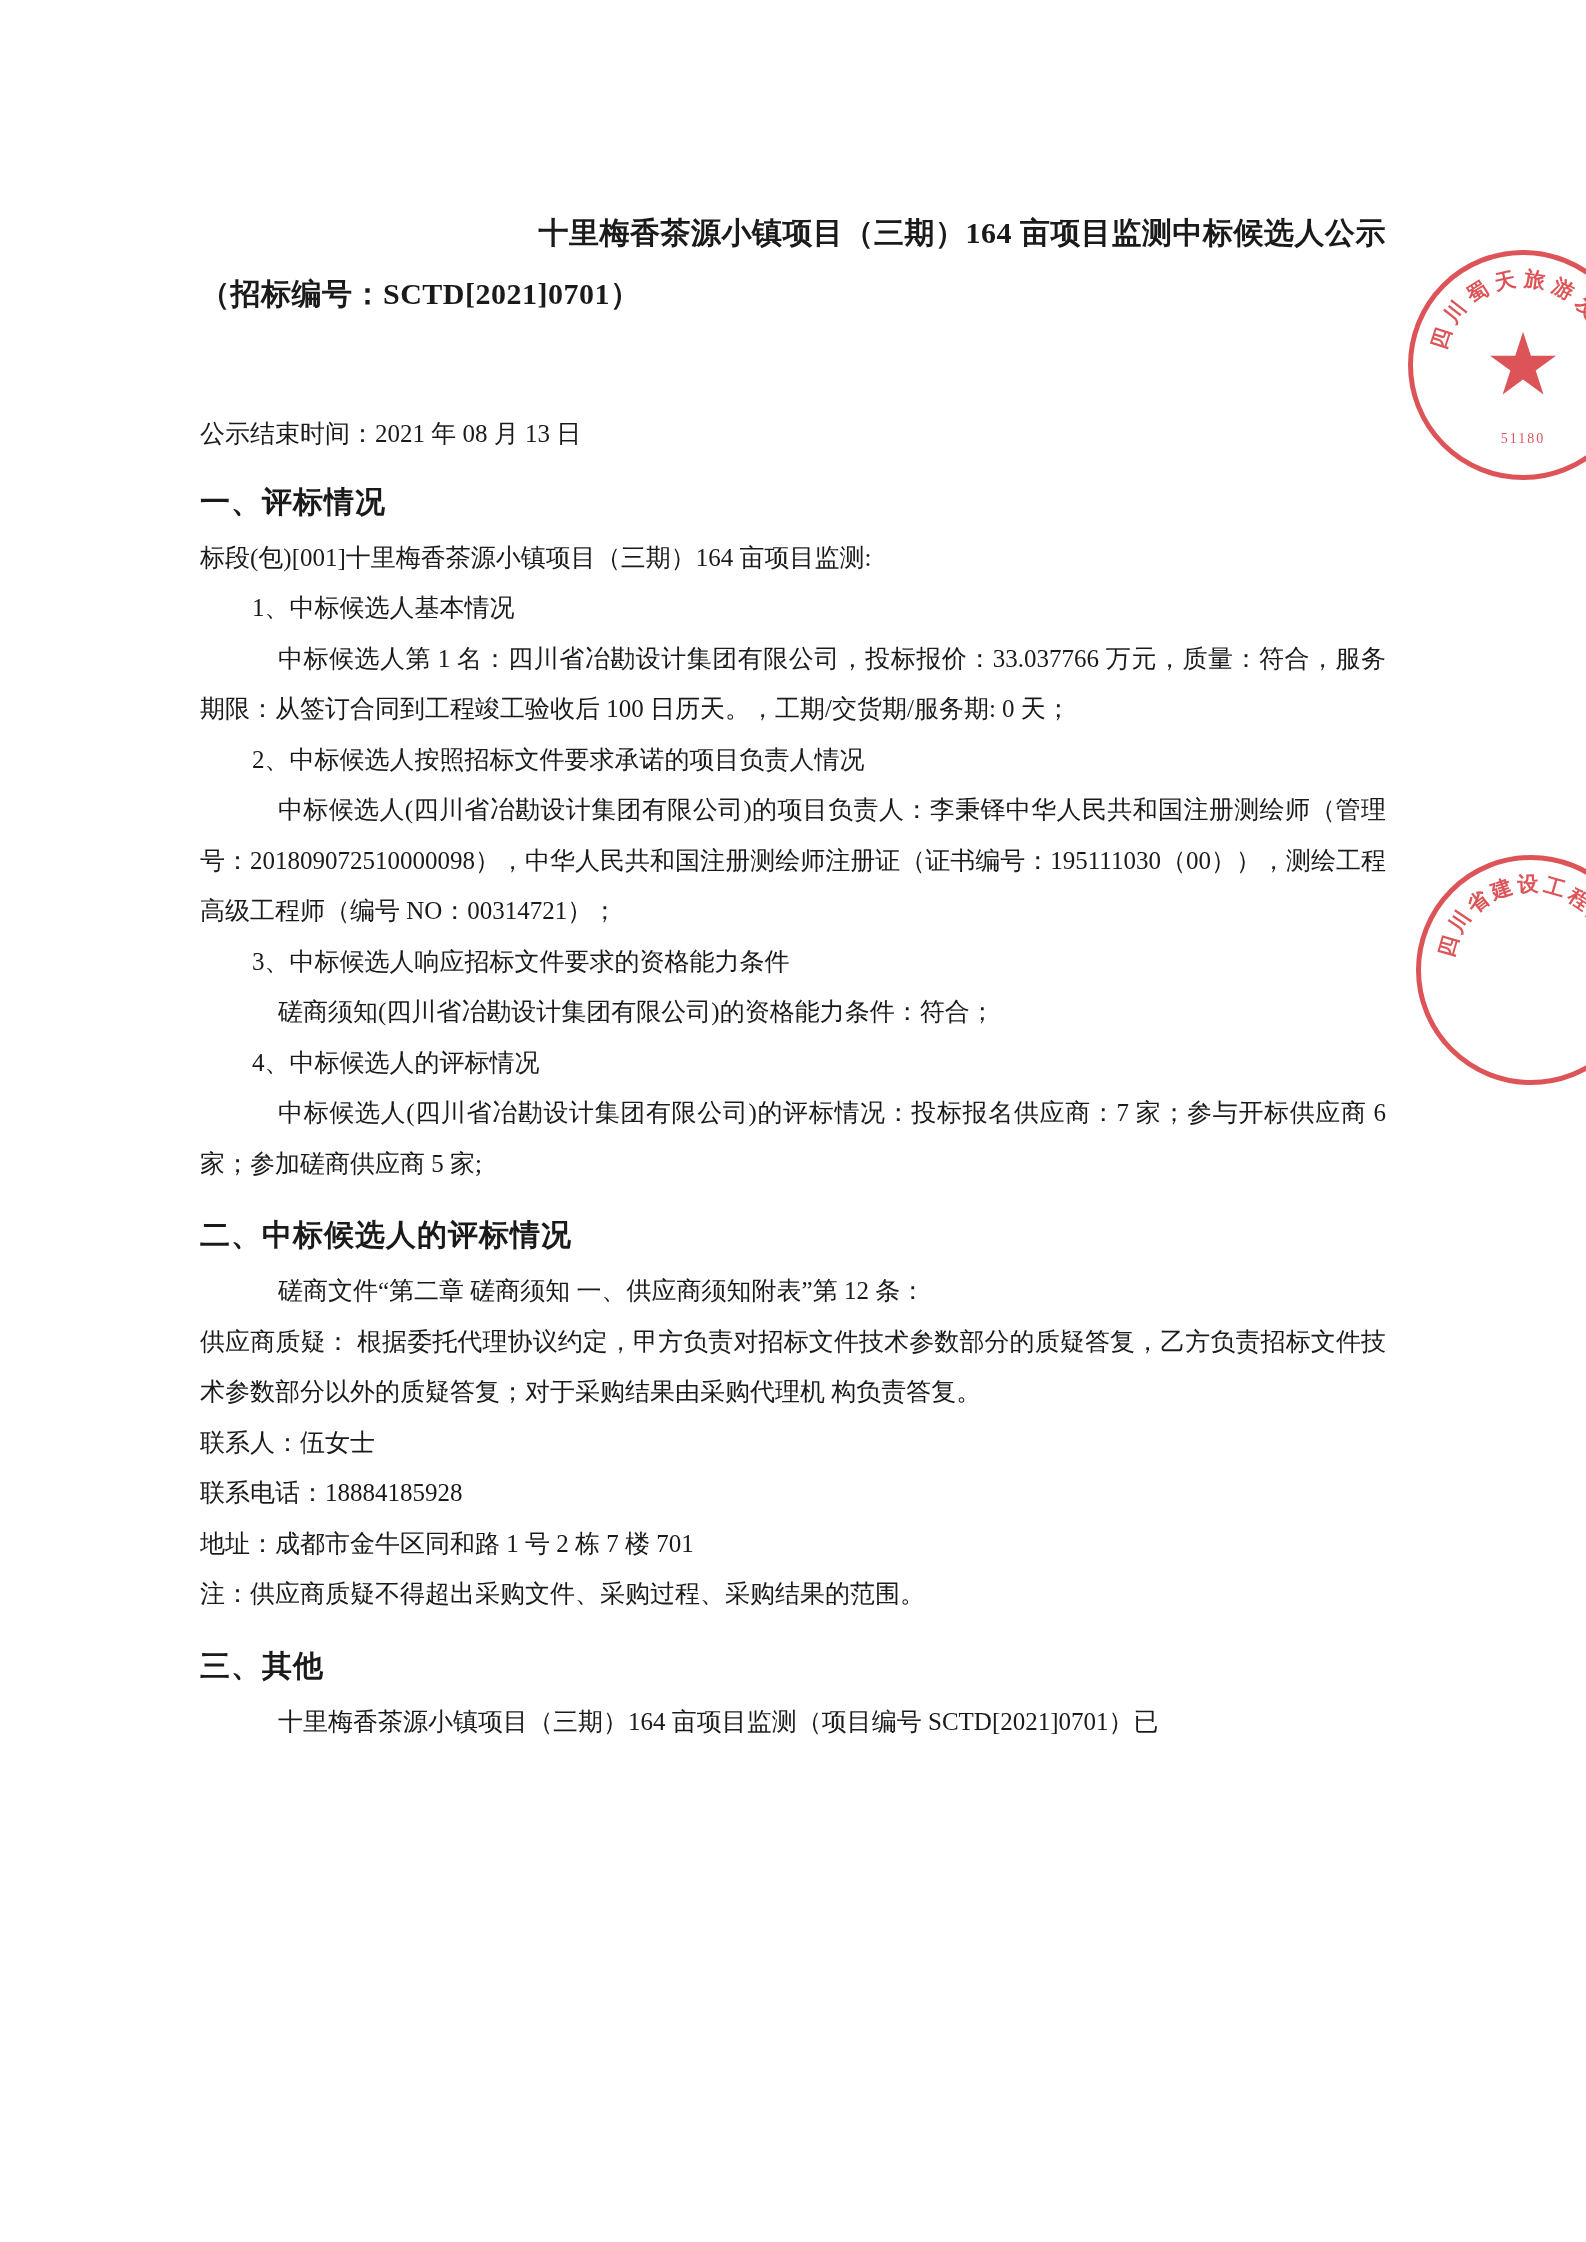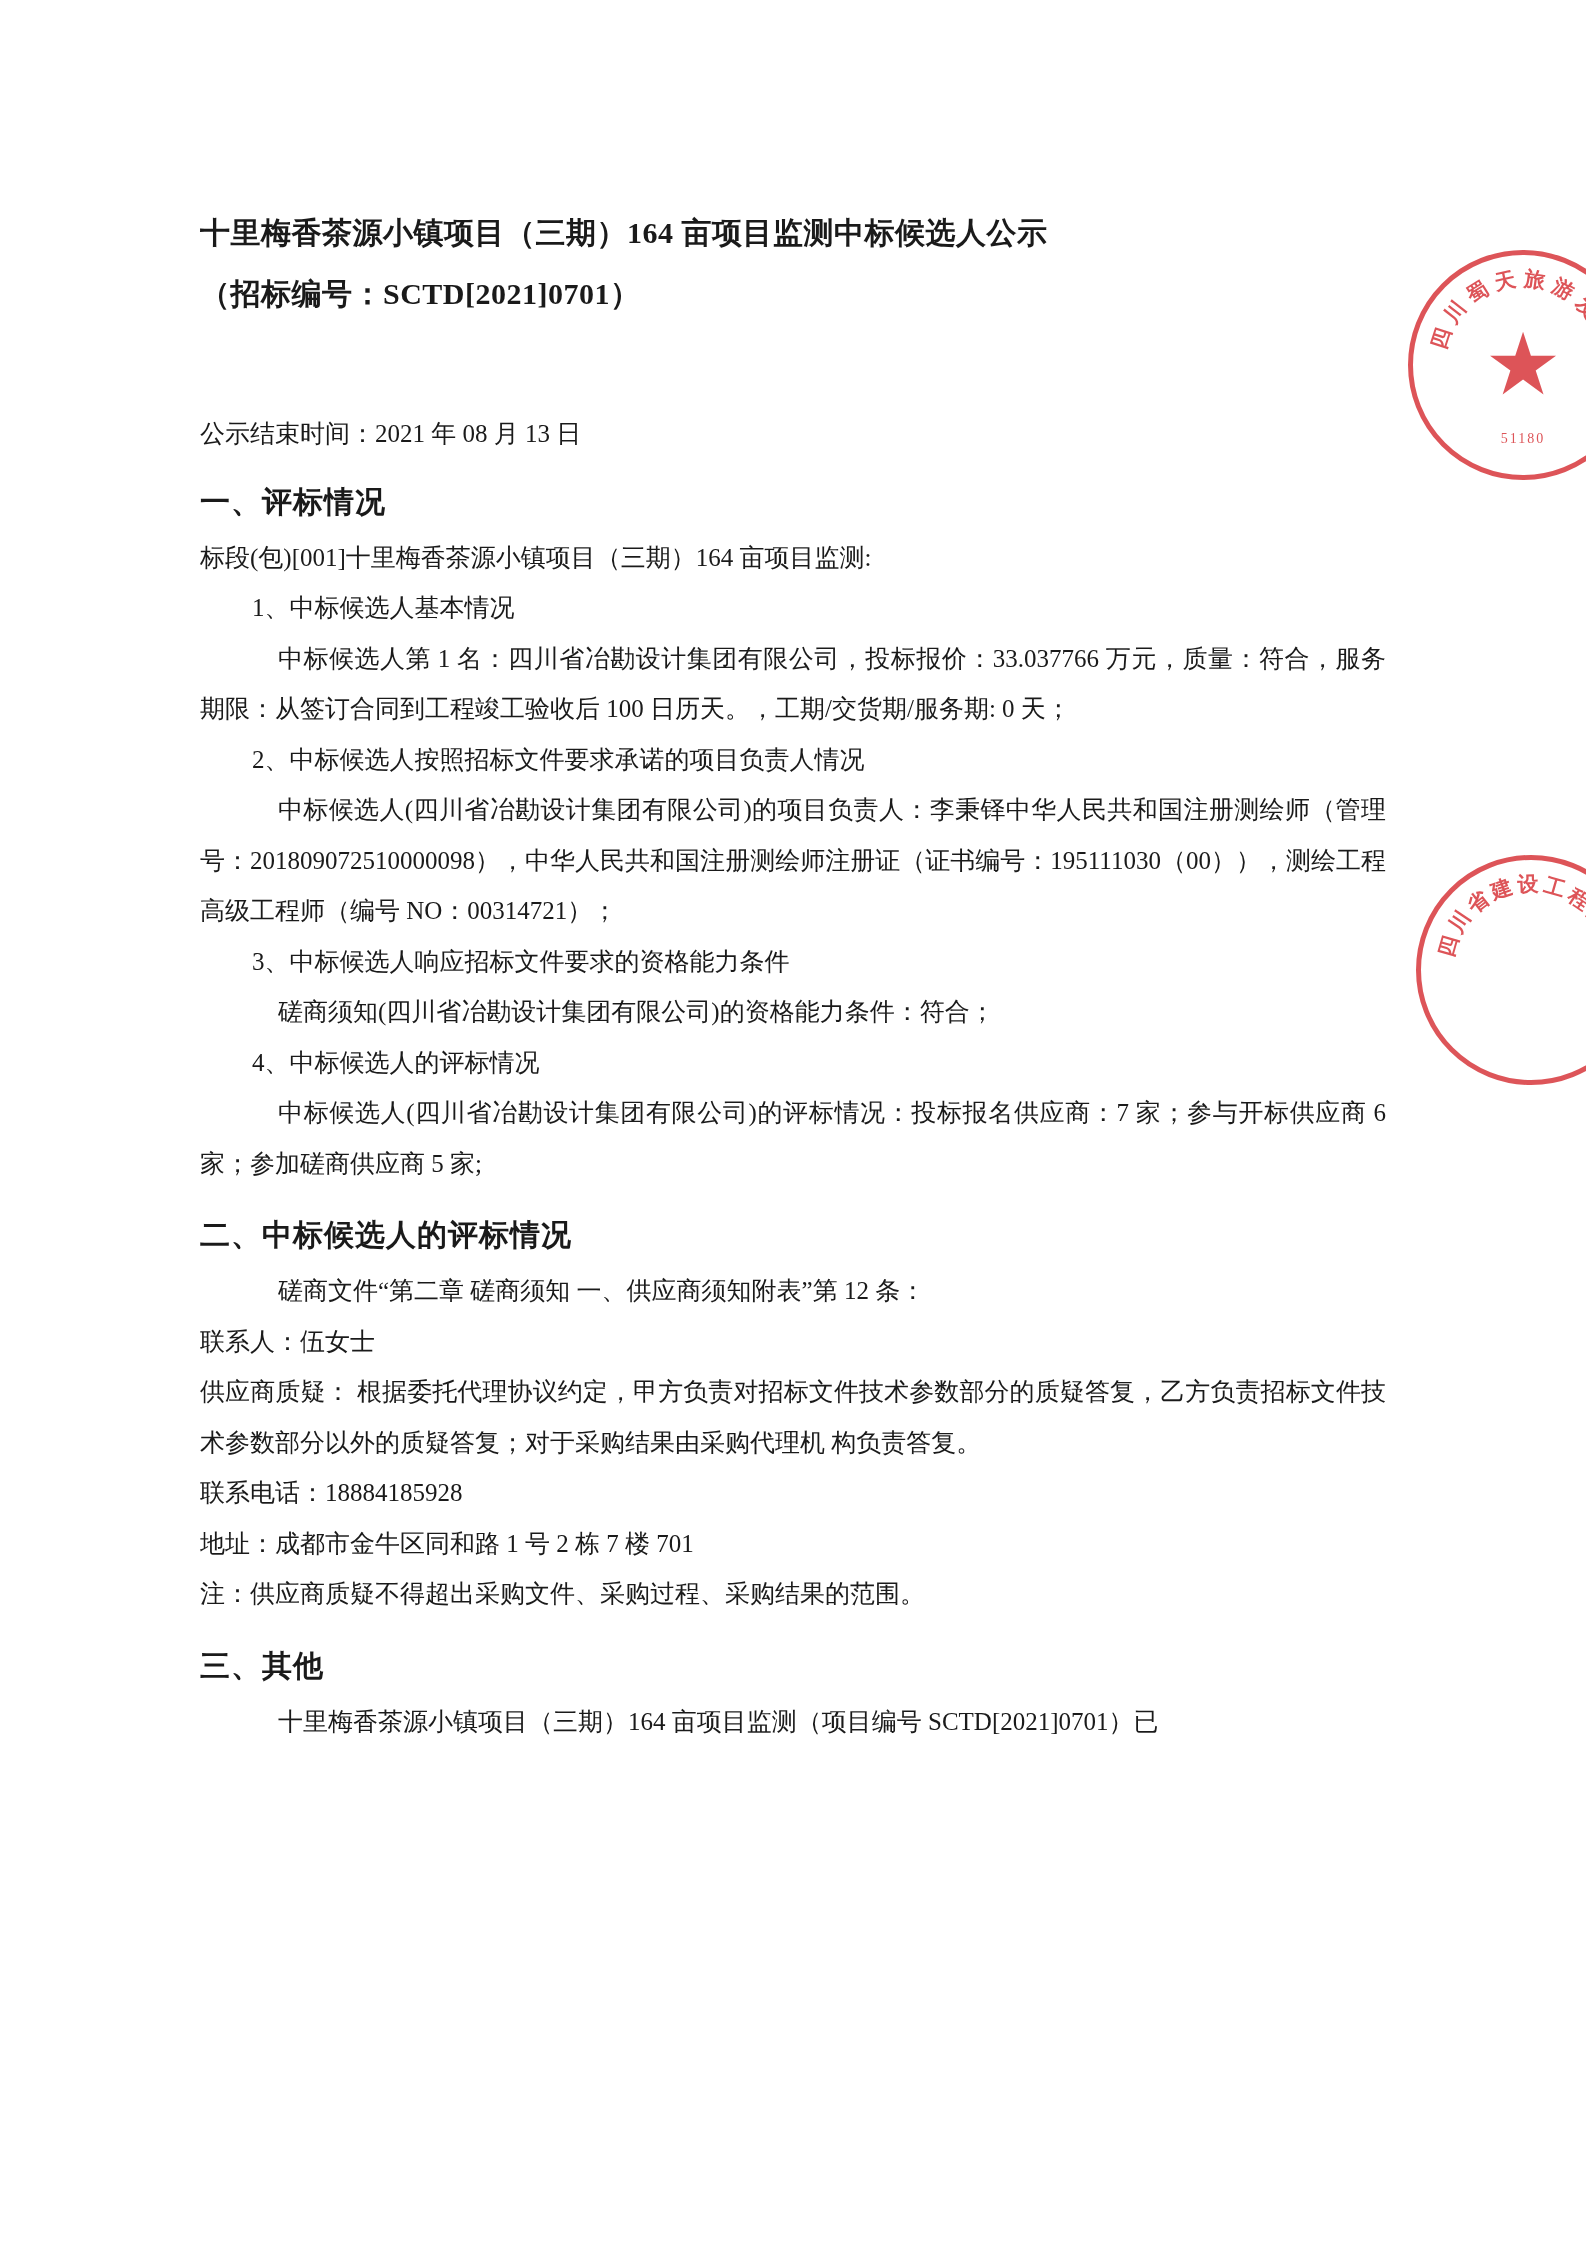--- a/index.html
+++ b/index.html
@@ -17,21 +17,21 @@
   }
   .page {
     position: absolute;
     inset: 0;
     padding: 150px 200px 0 200px;
     box-sizing: border-box;
   }
 
   
   .doc-title {
-    text-align: left;
+    text-align: right;
     font-size: 30px;
     font-weight: bold;
     letter-spacing: 0.5px;
     line-height: 1.55;
     margin: 60px 0 0 0;
   }
   .doc-subtitle {
     text-align: left;
     font-size: 30px;
     font-weight: bold;
@@ -132,22 +132,22 @@
   <p class="para indent2">中标候选人第 1 名：四川省冶勘设计集团有限公司，投标报价：33.037766 万元，质量：符合，服务期限：从签订合同到工程竣工验收后 100 日历天。，工期/交货期/服务期: 0 天；</p>
   <p class="para indent1">2、中标候选人按照招标文件要求承诺的项目负责人情况</p>
   <p class="para indent2">中标候选人(四川省冶勘设计集团有限公司)的项目负责人：李秉铎中华人民共和国注册测绘师（管理号：201809072510000098），中华人民共和国注册测绘师注册证（证书编号：195111030（00）），测绘工程高级工程师（编号 NO：00314721）；</p>
   <p class="para indent1">3、中标候选人响应招标文件要求的资格能力条件</p>
   <p class="para indent2">磋商须知(四川省冶勘设计集团有限公司)的资格能力条件：符合；</p>
   <p class="para indent1">4、中标候选人的评标情况</p>
   <p class="para indent2">中标候选人(四川省冶勘设计集团有限公司)的评标情况：投标报名供应商：7 家；参与开标供应商 6 家；参加磋商供应商 5 家;</p>
 
   <h2 class="section">二、中标候选人的评标情况</h2>
   <p class="para indent2">磋商文件“第二章 磋商须知  一、供应商须知附表”第 12 条：</p>
+  <p class="para">供应商质疑： 根据委托代理协议约定，甲方负责对招标文件技术参数部分的质疑答复，乙方负责招标文件技术参数部分以外的质疑答复；对于采购结果由采购代理机 构负责答复。</p>
   <p class="para">联系人：伍女士</p>
-  <p class="para">供应商质疑： 根据委托代理协议约定，甲方负责对招标文件技术参数部分的质疑答复，乙方负责招标文件技术参数部分以外的质疑答复；对于采购结果由采购代理机 构负责答复。</p>
   <p class="para">联系电话：18884185928</p>
   <p class="para">地址：成都市金牛区同和路 1 号 2 栋 7 楼 701</p>
   <p class="para">注：供应商质疑不得超出采购文件、采购过程、采购结果的范围。</p>
 
   <h2 class="section">三、其他</h2>
   <p class="para indent2">十里梅香茶源小镇项目（三期）164  亩项目监测（项目编号 SCTD[2021]0701）已</p>
 
 </div>
 
 <div class="seal seal-1">

